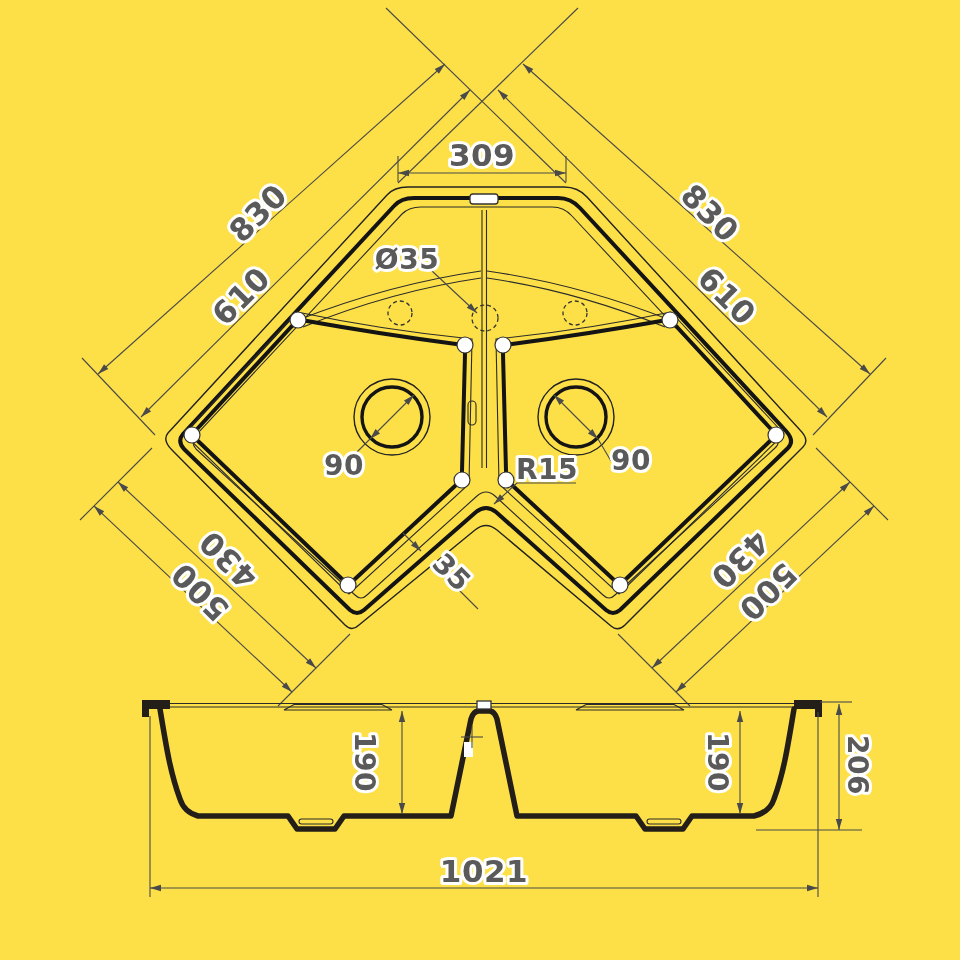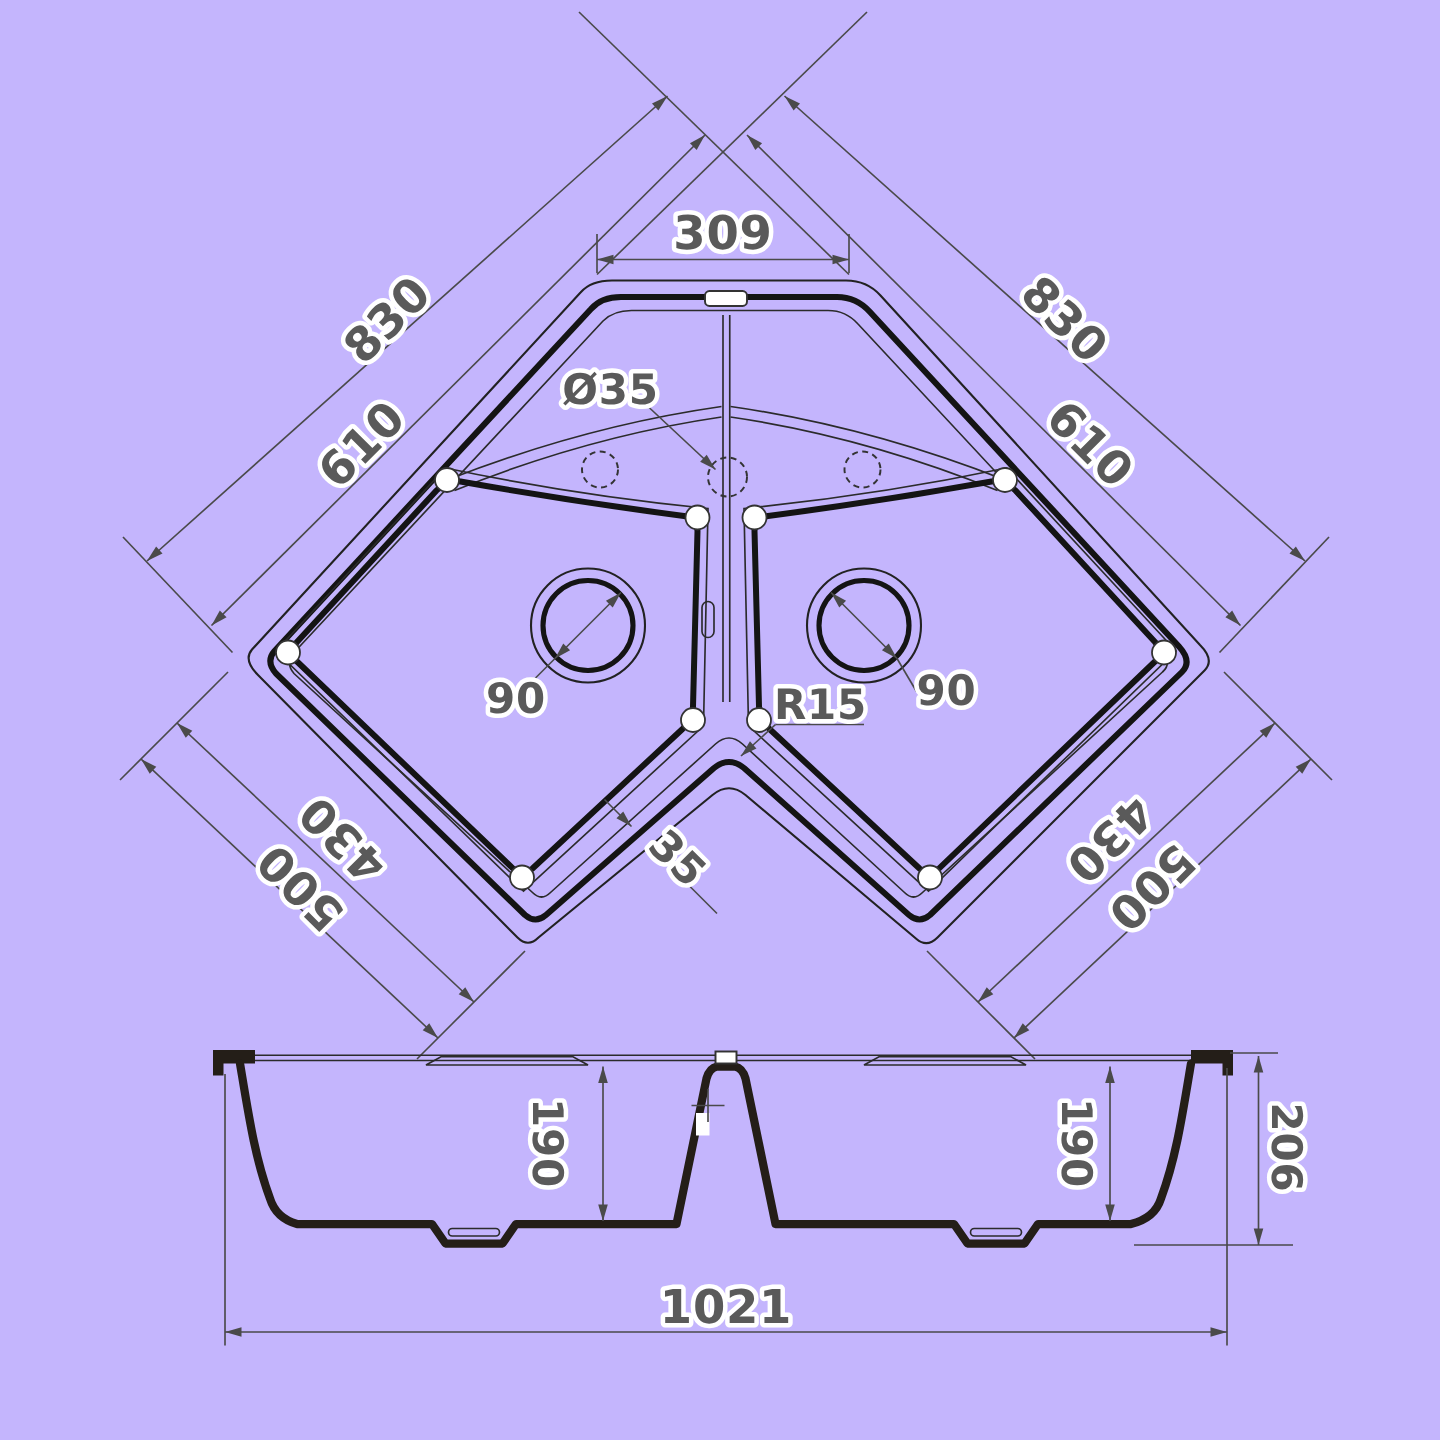--- a/index.html
+++ b/index.html
@@ -1,16 +1,16 @@
 <!DOCTYPE html>
 <html><head>
 <meta charset="utf-8">
 <style>
   html,body{margin:0;padding:0;background:#ffffff;}
-  .stage{width:960px;height:960px;position:relative;background:#c4b5fd;overflow:hidden;}
+  .stage{width:960px;height:960px;position:relative;background:#fde047;overflow:hidden;}
   svg{display:block;}
   .thin   {stroke:#222;stroke-width:1.4;fill:none;}
   .xthin  {stroke:#2b2b2b;stroke-width:1.1;fill:none;}
   .thick  {stroke:#141414;stroke-width:4;fill:none;stroke-linejoin:round;stroke-linecap:round;}
   .profile{stroke:#241e18;stroke-width:5.5;fill:none;stroke-linejoin:round;stroke-linecap:round;}
   .dim    {stroke:#4a4a4a;stroke-width:1.1;fill:none;}
   .dashc  {stroke:#333;stroke-width:1.3;fill:none;stroke-dasharray:4 3;}
   .cornerdot{fill:#fff;stroke:#333;stroke-width:1.2;}
   .whitefill{fill:#fff;stroke:#333;stroke-width:1.3;}
   .lbl{fill:#5a5a5a;font-family:"DejaVu Sans","Liberation Sans",sans-serif;font-weight:700;

